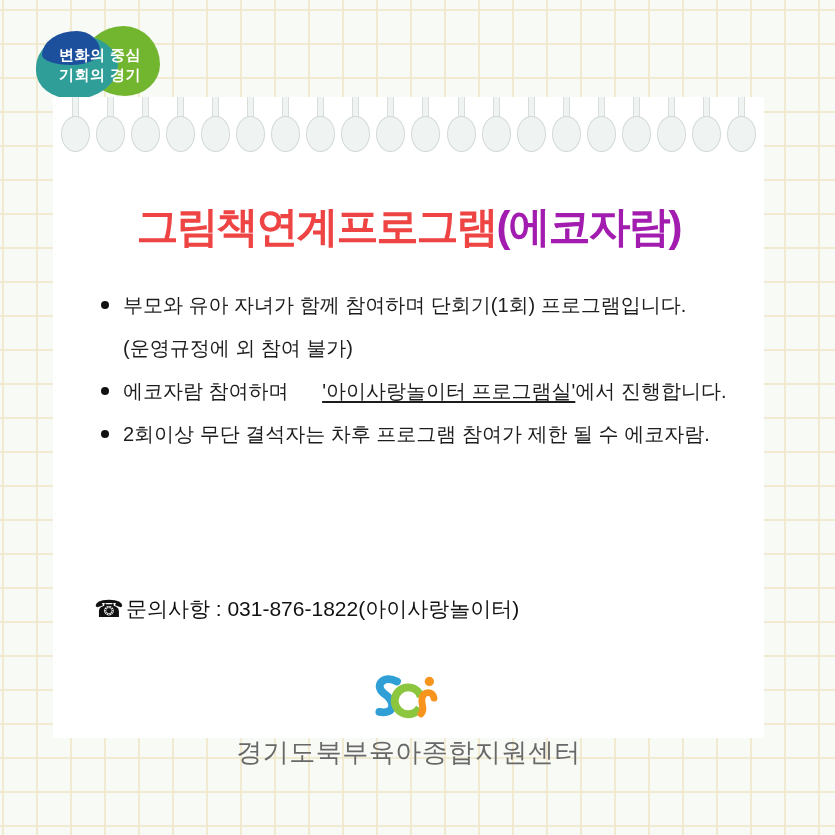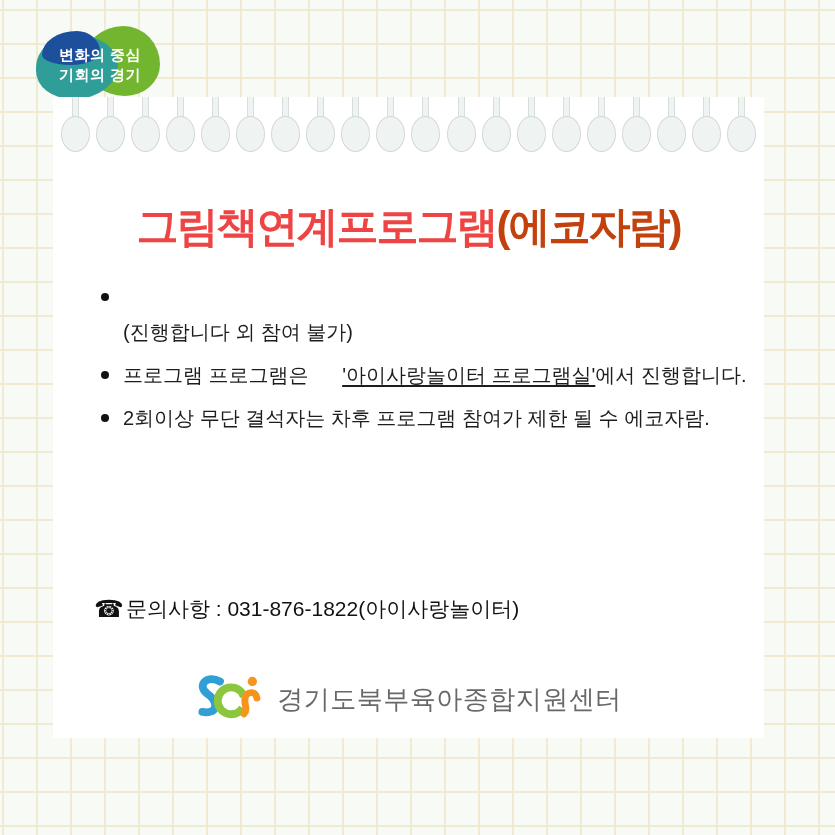--- a/index.html
+++ b/index.html
@@ -49,21 +49,21 @@
   .nrow{display:flex;align-items:center;line-height:24px;margin-bottom:19px;font-size:20px;white-space:nowrap;}
   .nrow .dot{width:8px;height:8px;border-radius:50%;background:#111;margin-right:14px;flex-shrink:0;}
   .nrow.indent{padding-left:22px;}
   .nrow .u{text-decoration:underline;text-underline-offset:3px;margin-left:28px;}
 
   
   .contact{position:absolute;left:41px;top:498px;display:flex;align-items:center;font-size:21px;color:#111;white-space:nowrap;}
   .contact .phone{font-size:24px;margin-right:2px;line-height:1;}
 
   
-  .footer-logo{position:absolute;left:0;top:574px;width:100%;display:flex;justify-content:center;align-items:center;gap:8px;}
+  .footer-logo{position:absolute;left:0;top:574px;width:100%;display:flex;justify-content:center;align-items:center;gap:8px;flex-direction:column;}
   .footer-logo .name{font-size:26px;color:#686868;font-weight:500;letter-spacing:0.5px;white-space:nowrap;}
 </style>
 </head>
 <body>
 
 <div class="stage">
 
   <div class="gg-badge">
     <div class="gg-blob right"></div>
     <div class="gg-blob left"></div>
@@ -156,33 +156,34 @@
           <div class="stem"></div>
           <div class="oval"></div>
         </div>
         <div class="drop">
           <div class="stem"></div>
           <div class="oval"></div>
         </div>
       </div>
 
     <div class="title">
-      <span style="color: #ef4444; margin-top: 39px;">그림책연계프로그램</span><span style="color: #c2410c;">(에코자람)</span>
+      <span style="color: #ef4444; margin-top: 39px;">그림책연계프로그램</span><span style="color: #a21caf;">(에코자람)</span>
     </div>
 
     <div class="notices">
         <div class="nrow">
           <span class="dot"></span>
+          <span>부모와 유아 자녀가 함께 참여하며 단회기(1회) 프로그램입니다.</span>
         </div>
         <div class="nrow indent">
-          <span>(진행합니다 외 참여 불가)</span>
+          <span>(운영규정에 외 참여 불가)</span>
         </div>
         <div class="nrow">
           <span class="dot"></span>
-          <span><span>프로그램 프로그램은 </span><span class="u">'아이사랑놀이터 프로그램실'</span><span>에서 진행합니다.</span></span>
+          <span><span>에코자람 참여하며 </span><span class="u">'아이사랑놀이터 프로그램실'</span><span>에서 진행합니다.</span></span>
         </div>
         <div class="nrow">
           <span class="dot"></span>
           <span>2회이상 무단 결석자는 차후 프로그램 참여가 제한 될 수 에코자람.</span>
         </div>
       </div>
 
     <div class="contact">
       <span class="phone">☎</span>
       <span>문의사항 : 031-876-1822(아이사랑놀이터)</span>

